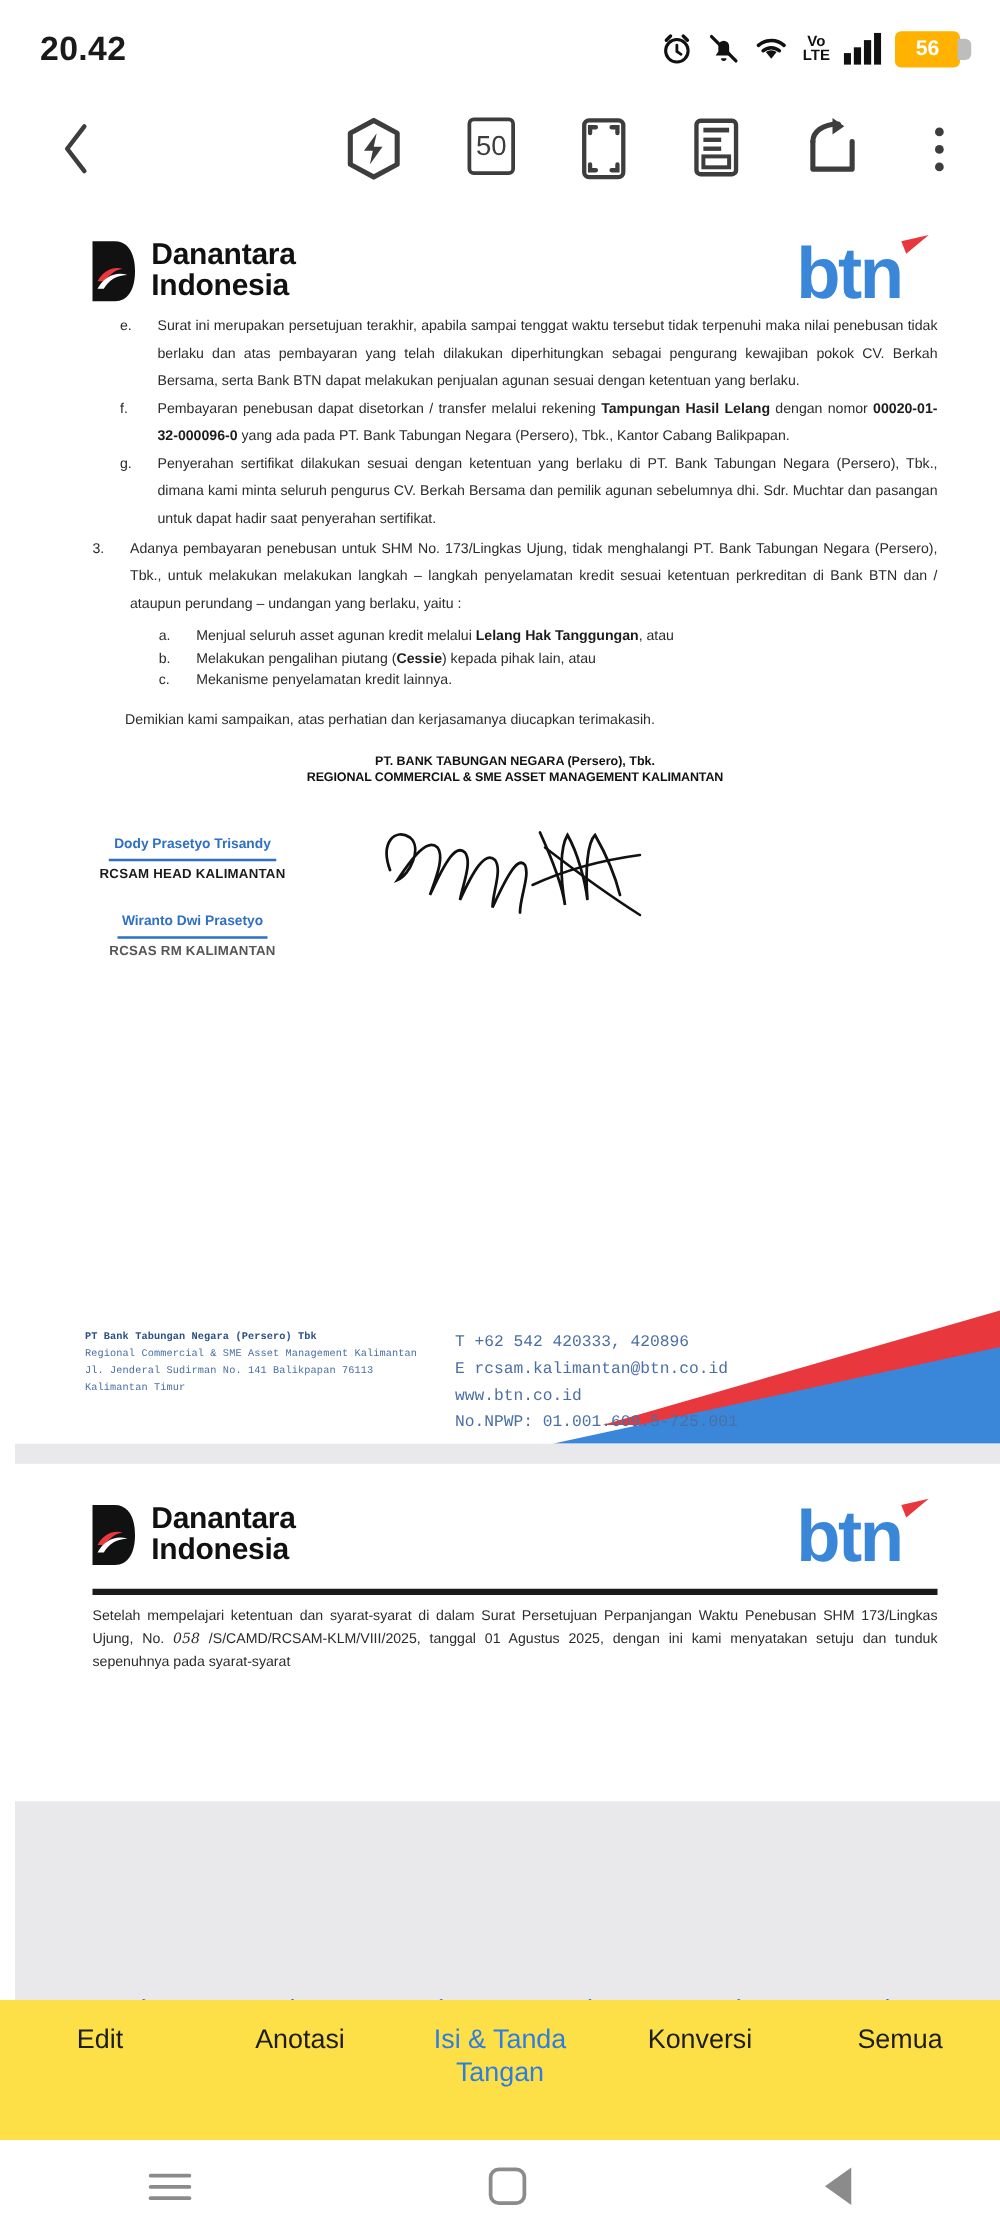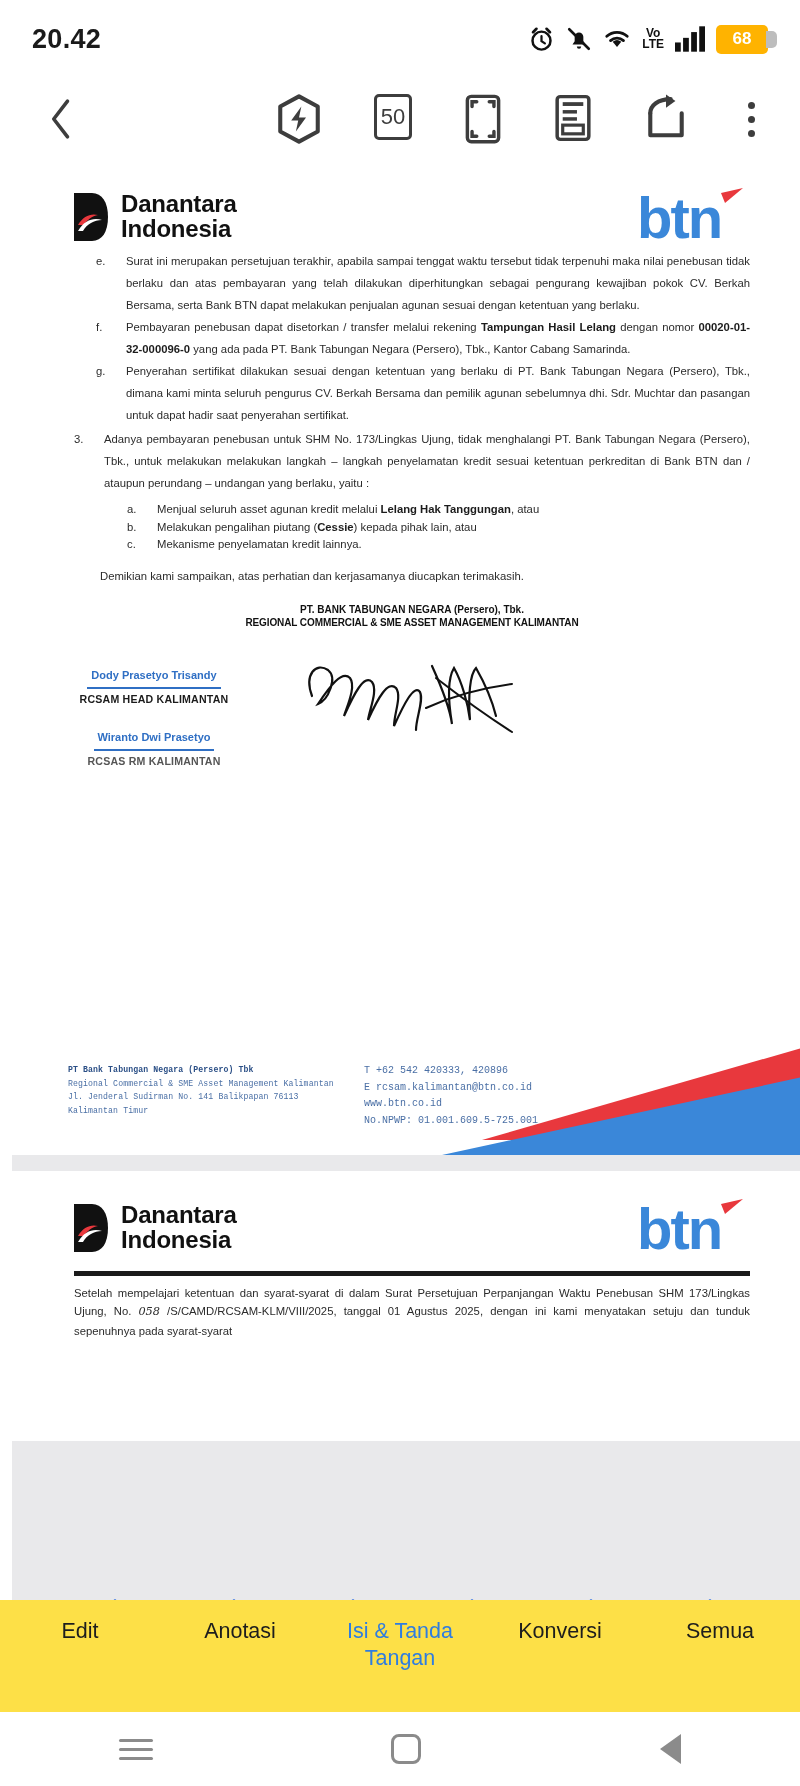--- a/index.html
+++ b/index.html
@@ -96,21 +96,21 @@
   .signame { text-align:center; }
   .signame .nm { font-size:11px; font-weight:bold; border-bottom:2px solid; padding:0 4px 1px; display:inline-block; }
   .signame .rl { font-size:10.6px; font-weight:bold; letter-spacing:.2px; }
   .blue { color:#2f6fc4; border-color:#2f6fc4 !important; }
   .dark { color:#1b1b1b; border-color:#1b1b1b !important; }
 
   
   .docfooter { position:absolute; left:0; right:0; bottom:0; height:120px; overflow:hidden; }
   .ft-text { position:absolute; left:56px; top:28px; font-family:"Liberation Mono", monospace; font-size:8.2px; color:#4a6fa5; line-height:1.65; letter-spacing:.1px;}
   .ft-text b { color:#2b4f86; font-weight:bold;}
-  .ft-right { position:absolute; left:352px; top:28px; font-family:"Liberation Mono", monospace; font-size:10px; color:#4a6fa5; line-height:1.65;}
+  .ft-right { position:absolute; left:352px; top:28px; font-family:"Liberation Mono", monospace; font-size:13px; color:#4a6fa5; line-height:1.65;}
 
   
   .p2-rule { margin:10px 62px 0; border-top:5px solid #1a1a1a; }
   .p2-body { padding:8px 62px 0; font-size:11.3px; line-height:1.62; color:#2b2b2b; text-align:justify;}
   .handw { font-family:"DejaVu Serif", serif; font-style:italic; }
 
   
   .toolstrip {
     position:absolute; left:0; right:0; bottom:112px; height:74px;
     background:#fff; display:flex; align-items:center;
@@ -170,21 +170,21 @@
     <div style="font-size:12px;font-weight:bold;color:#111;line-height:0.92;text-align:center;">Vo<br>LTE</div>
     <svg class="sicon" width="30" height="26" viewBox="0 0 26 22">
         <rect x="0" y="14" width="5" height="8" fill="#111"></rect>
         <rect x="7" y="10" width="5" height="12" fill="#111"></rect>
         <rect x="14" y="5" width="5" height="17" fill="#111"></rect>
         <rect x="21" y="0" width="5" height="22" fill="#111"></rect>
       </svg>
     <div class="battery-wrap">
       <div class="battery-shell"></div>
       <div class="battery">
-          <span>68</span>
+          <span>56</span>
         </div>
     </div>
   </div>
 </div>
 
 <div class="apptoolbar">
   <div class="tb-btn tb-back">
     <svg width="34" height="44" viewBox="0 0 24 32">
         <path d="M16 3L6 16l10 13" stroke="#3d3d3d" stroke-width="2.6" fill="none" stroke-linecap="round" stroke-linejoin="round"></path>
       </svg>
@@ -252,21 +252,21 @@
       </div>
     </div>
 
     <div class="doc-body">
       <div class="li lvl1">
         <div class="mk">e.</div>
         <div class="tx">Surat ini merupakan persetujuan terakhir, apabila sampai tenggat waktu tersebut tidak terpenuhi maka nilai penebusan tidak berlaku dan atas pembayaran yang telah dilakukan diperhitungkan sebagai pengurang kewajiban pokok CV. Berkah Bersama, serta Bank BTN dapat melakukan penjualan agunan sesuai dengan ketentuan yang berlaku.</div>
       </div>
       <div class="li lvl1">
         <div class="mk">f.</div>
-        <div class="tx"><span>Pembayaran penebusan dapat disetorkan / transfer melalui rekening </span><b>Tampungan Hasil Lelang</b><span> dengan nomor </span><b>00020-01-32-000096-0</b><span> yang ada pada PT. Bank Tabungan Negara (Persero), Tbk., Kantor Cabang Samarinda.</span></div>
+        <div class="tx"><span>Pembayaran penebusan dapat disetorkan / transfer melalui rekening </span><b>Tampungan Hasil Lelang</b><span> dengan nomor </span><b>00020-01-32-000096-0</b><span> yang ada pada PT. Bank Tabungan Negara (Persero), Tbk., Kantor Cabang Balikpapan.</span></div>
       </div>
       <div class="li lvl1">
         <div class="mk">g.</div>
         <div class="tx">Penyerahan sertifikat dilakukan sesuai dengan ketentuan yang berlaku di PT. Bank Tabungan Negara (Persero), Tbk., dimana kami minta seluruh pengurus CV. Berkah Bersama dan pemilik agunan sebelumnya dhi. Sdr. Muchtar dan pasangan untuk dapat hadir saat penyerahan sertifikat.</div>
       </div>
       <div class="li" style="margin-top:2px;">
         <div class="mk">3.</div>
         <div class="tx">Adanya pembayaran penebusan untuk SHM No. 173/Lingkas Ujung, tidak menghalangi PT. Bank Tabungan Negara (Persero), Tbk., untuk melakukan melakukan langkah – langkah penyelamatan kredit sesuai ketentuan perkreditan di Bank BTN dan / ataupun perundang – undangan yang berlaku, yaitu :</div>
       </div>
 

